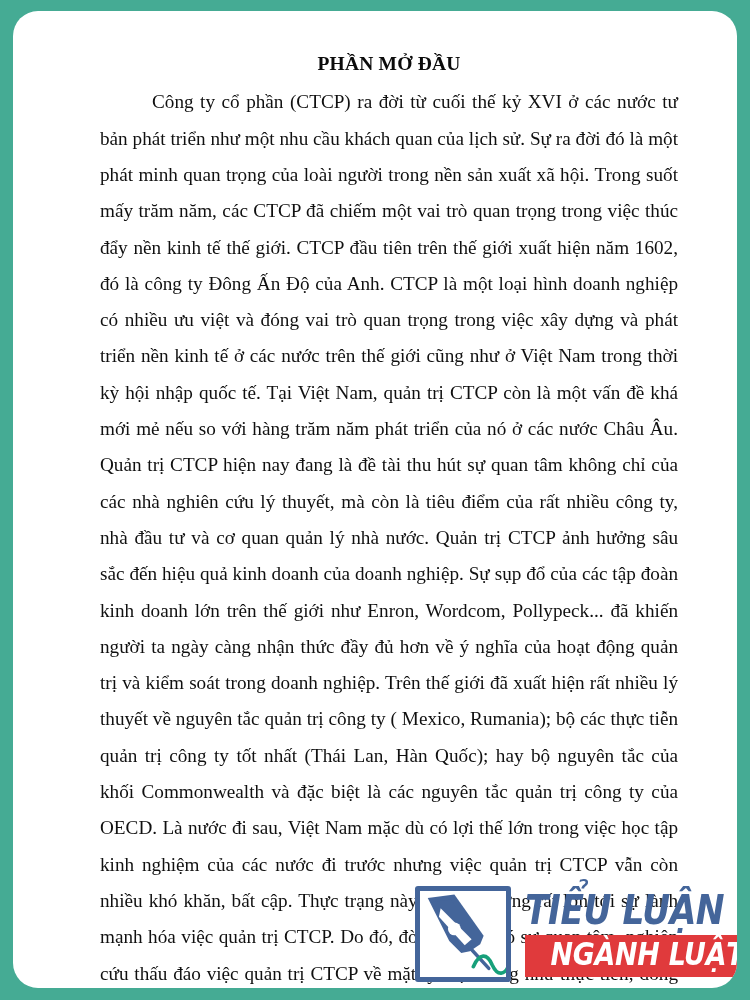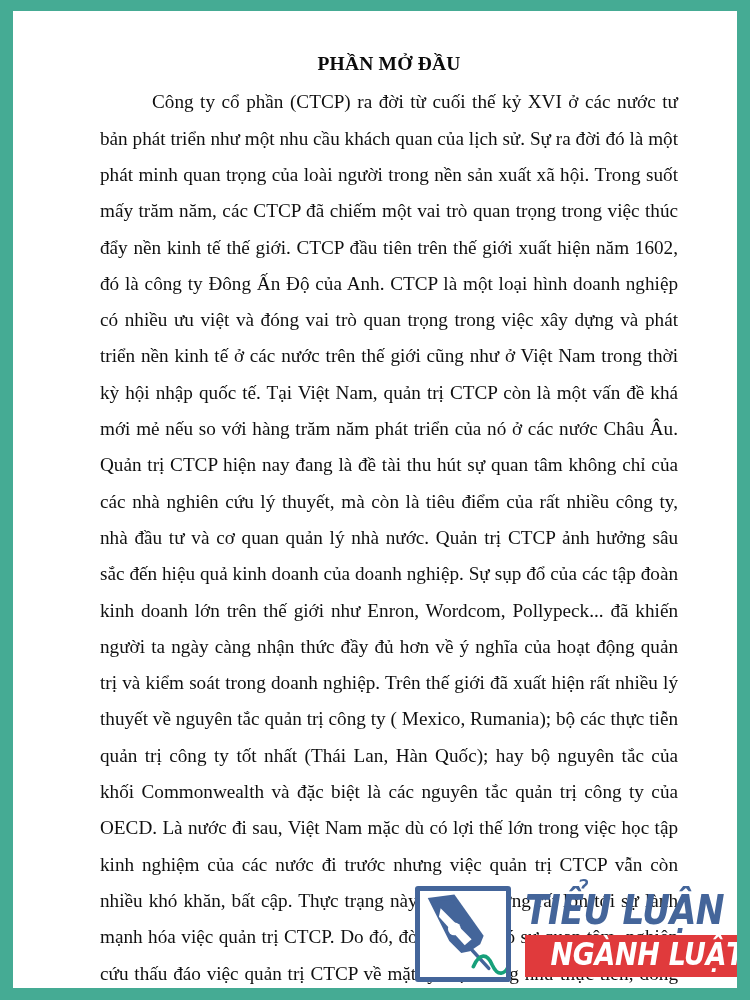--- a/index.html
+++ b/index.html
@@ -23,20 +23,21 @@
     background: #45ab94;
     padding: 11px 13px 12px 13px;
   }
   .sheet {
     position: relative;
     box-sizing: border-box;
     width: 100%;
     height: 100%;
     background: #ffffff;
     overflow: hidden;
+    border-radius: 25px;
   }
 
   
   .doc {
     position: absolute;
     left: 87px;
     top: 41px;
     width: 578px;
   }
 

